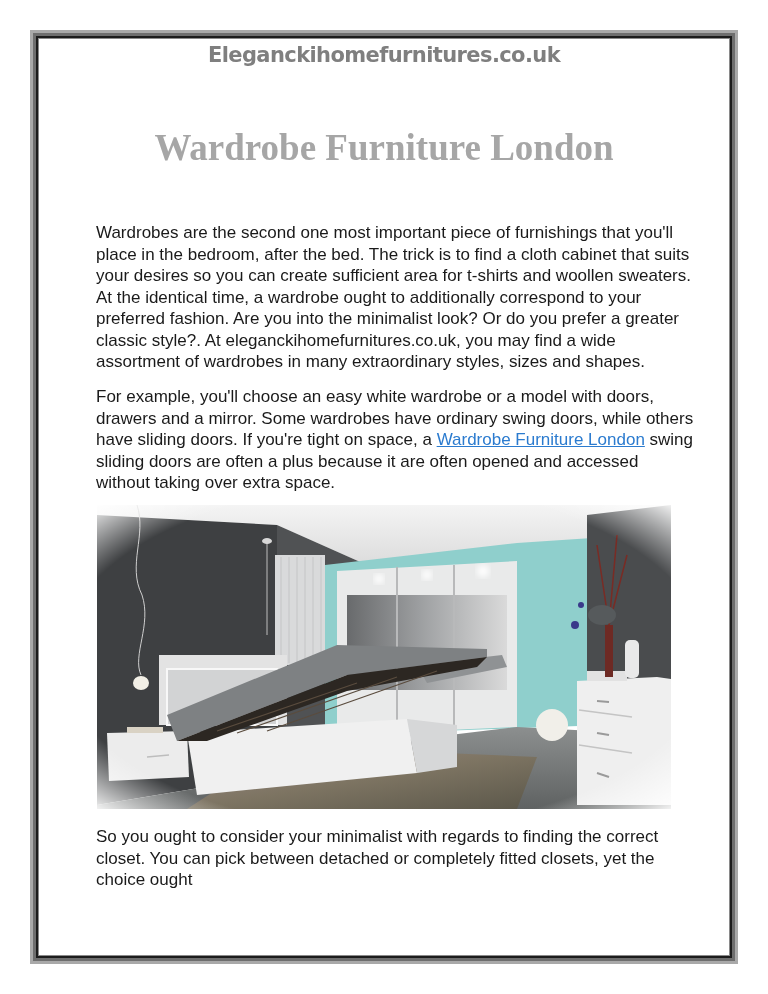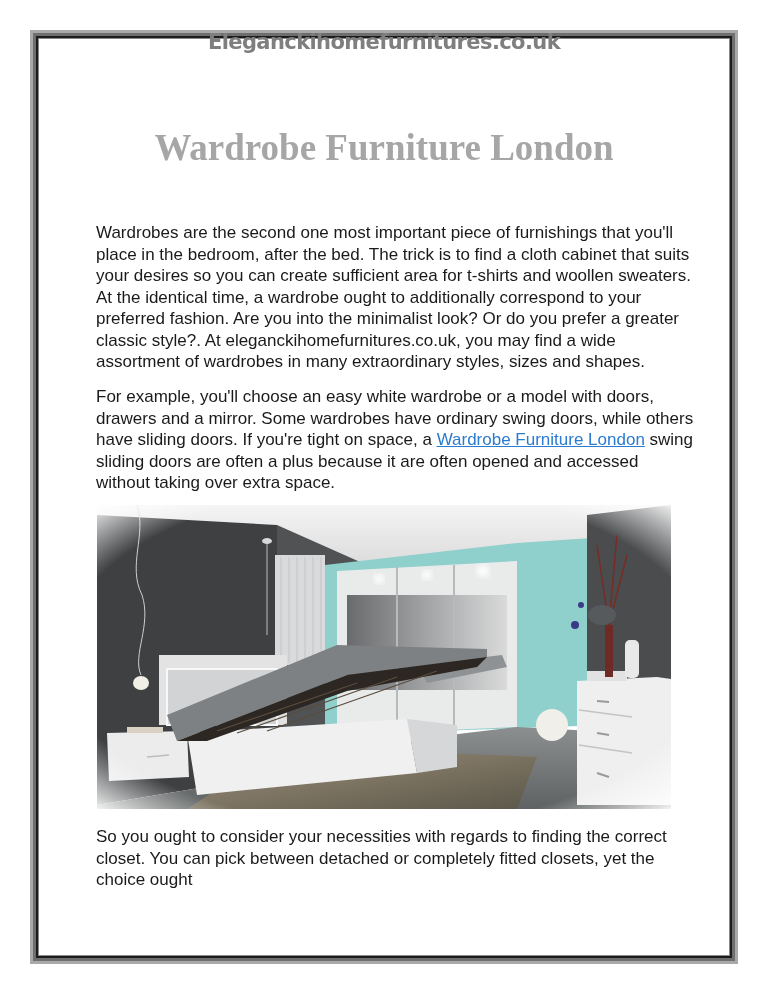--- a/index.html
+++ b/index.html
@@ -16,21 +16,21 @@
   .frame-inner2 {
     position: absolute; inset: 3px; box-sizing: border-box;
     border: 2px solid #1c1c1c;
   }
   .frame-inner3 {
     position: absolute; inset: 5px; box-sizing: border-box;
     border: 1px solid #8a8a8a;
     background: #fff;
   }
   .site-header {
-    position: absolute; left: 0; width: 768px; top: 30px; text-align: center;
+    position: absolute; left: 0; width: 768px; top: 43px; text-align: center;
     font-family: "DejaVu Sans", "Liberation Sans", sans-serif;
     font-weight: bold; font-size: 21px; color: #7f7f7f; letter-spacing: -0.6px;
   }
   .page-title {
     position: absolute; left: 0; width: 768px; top: 126px; text-align: center;
     font-family: "Liberation Serif", "DejaVu Serif", serif;
     font-weight: bold; font-size: 37px; color: #a6a6a6; margin: 0;
   }
   .para {
     position: absolute; left: 90px; width: 600px;
@@ -171,13 +171,13 @@
       <circle cx="478" cy="120" r="4" fill="#3a3a8a"></circle>
       <circle cx="484" cy="100" r="3" fill="#3a3a8a"></circle>
     </g>
 
     <ellipse cx="455" cy="220" rx="16" ry="16" fill="#f1efe9"></ellipse>
 
     <rect x="0" y="0" width="574" height="304" fill="url(#vign)"></rect>
   </svg>
 </div>
 
-<p class="para p3">So you ought to consider your necessities with regards to finding the correct closet. You can pick between detached or completely fitted closets, yet the choice ought</p>
+<p class="para p3">So you ought to consider your minimalist with regards to finding the correct closet. You can pick between detached or completely fitted closets, yet the choice ought</p>
 
 </body></html>

